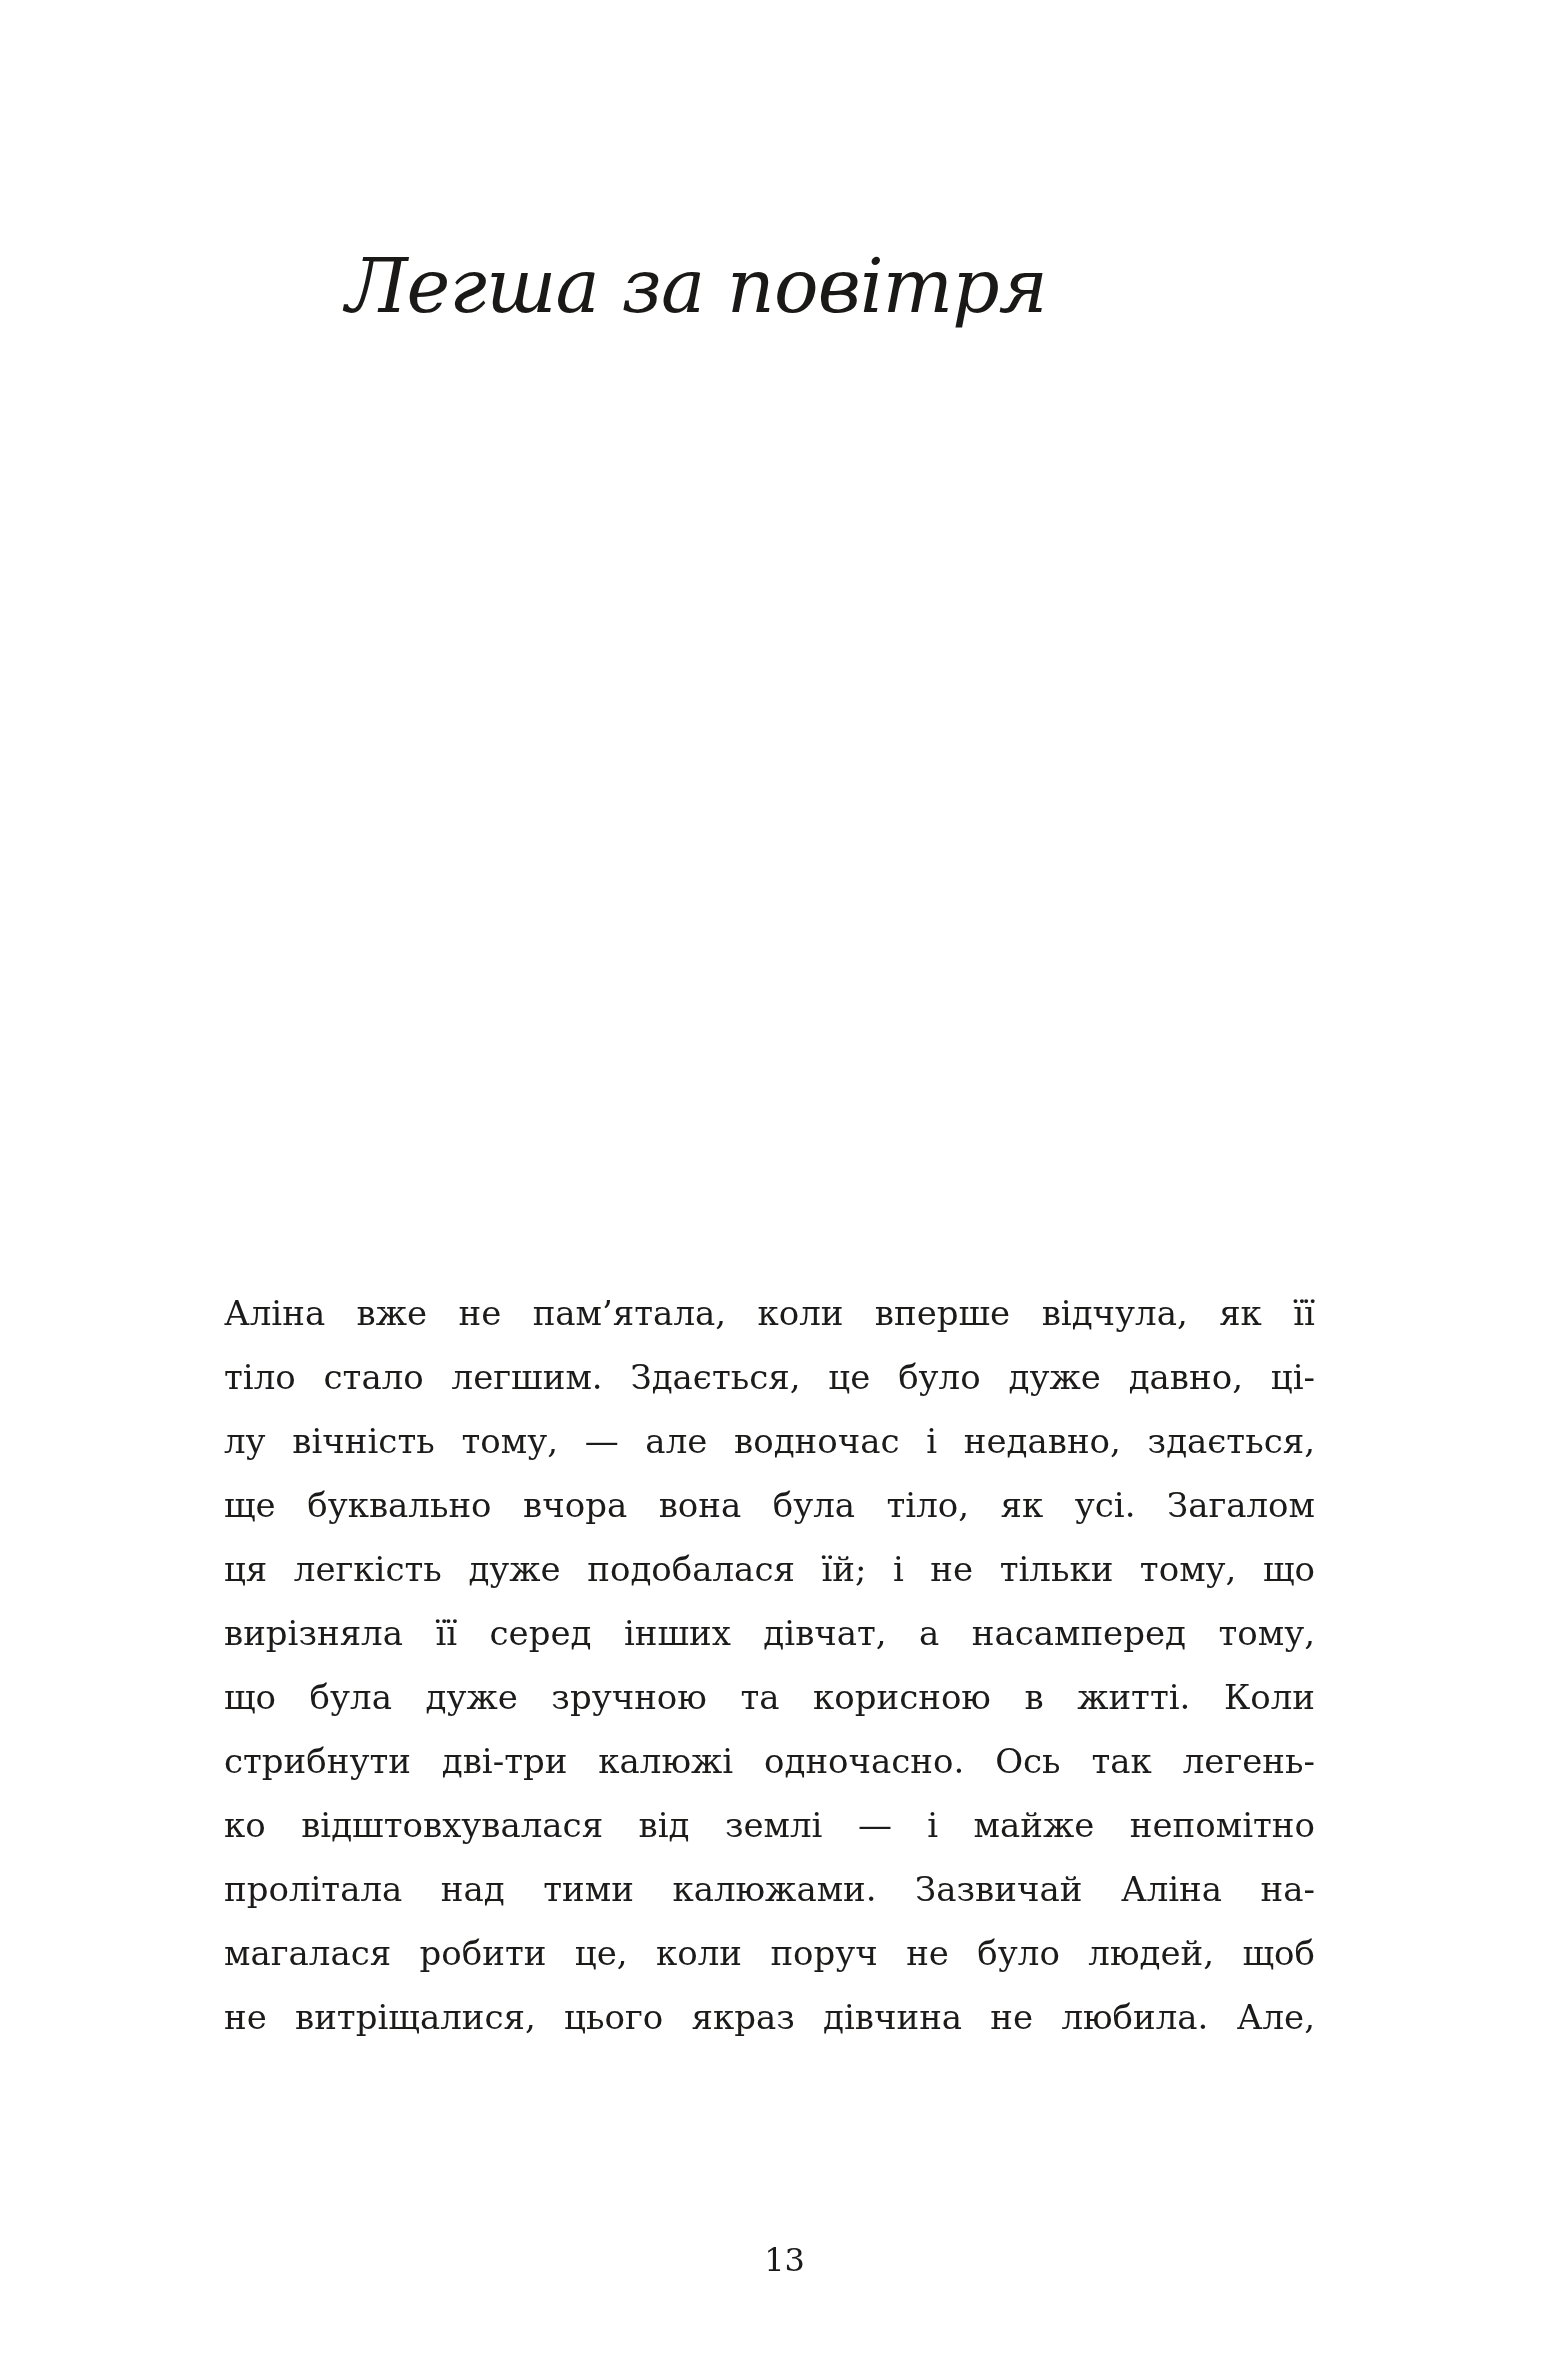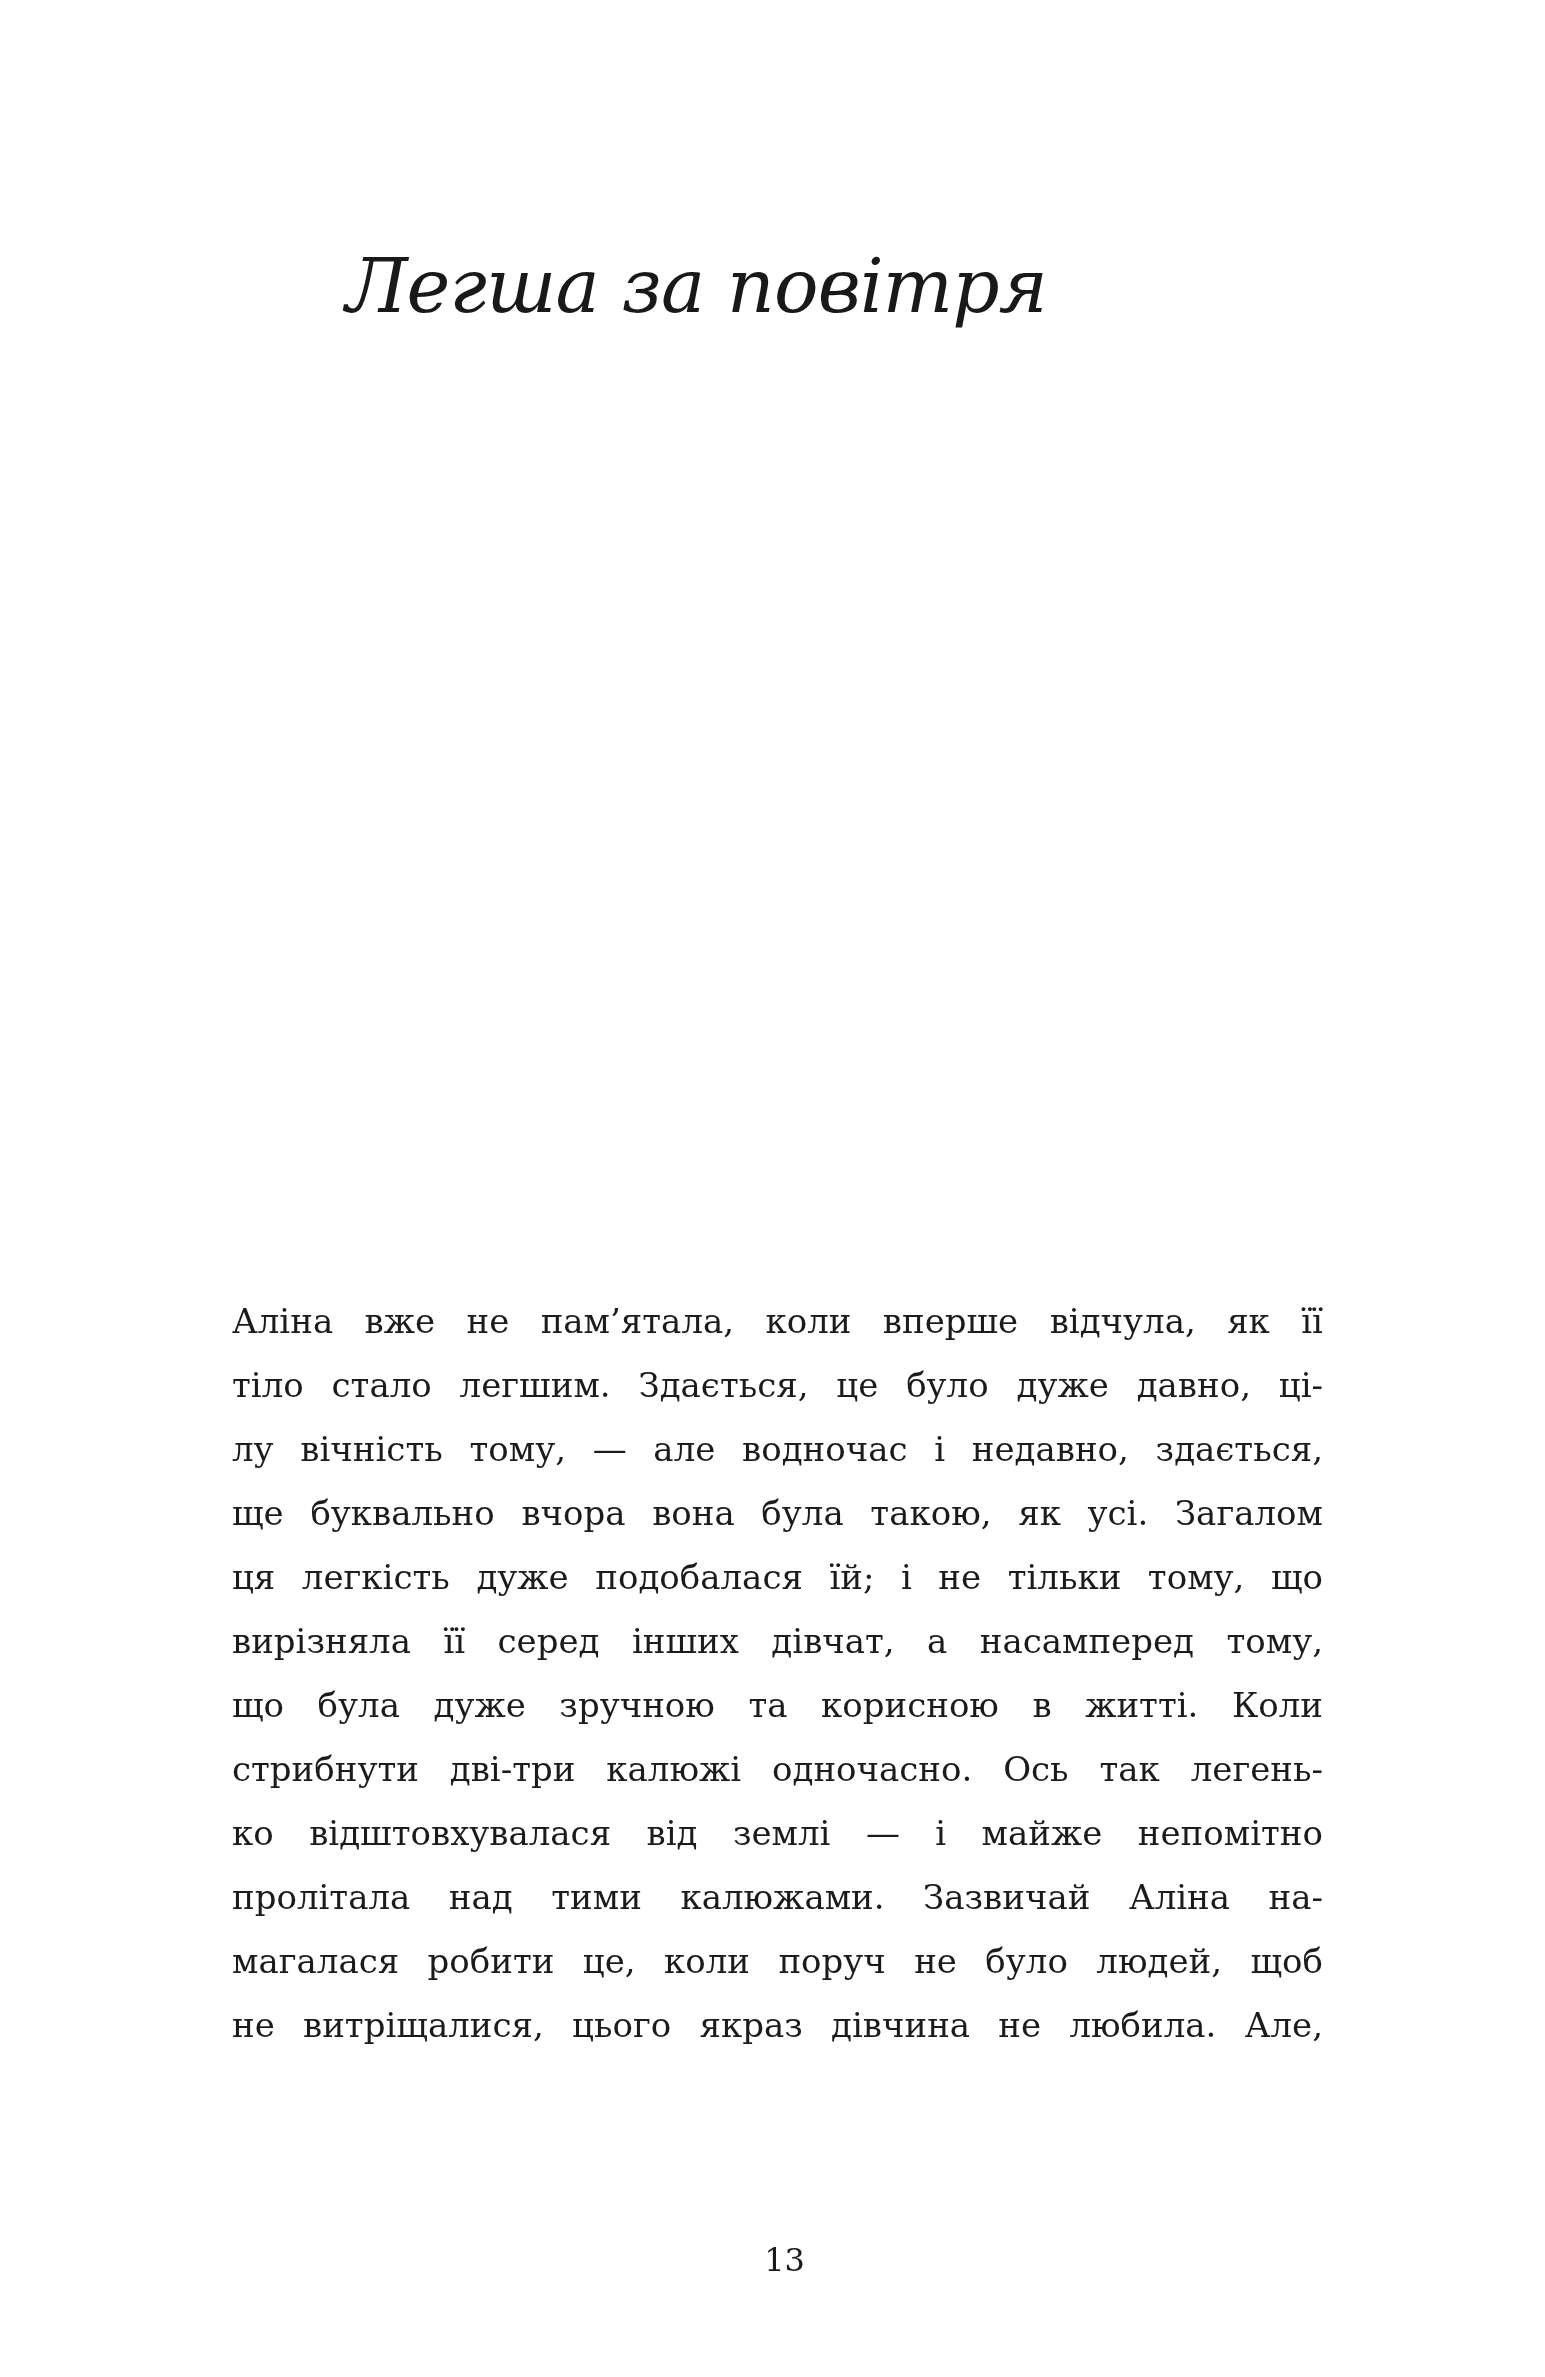--- a/index.html
+++ b/index.html
@@ -34,21 +34,21 @@
     letter-spacing: -0.8px;
     color: #1a1918;
     white-space: nowrap;
     text-align: right;
   }
   .body-text {
     position: absolute;
     left: 216px;
     top: 1273px;
     width: 1091px;
-    margin: 16px;
+    margin: 8px;
     font-family: "DejaVu Serif", "Liberation Serif", serif;
     font-size: 34px;
     color: #1c1b1a;
   }
   .line {
     display: block;
     height: 64px;
     line-height: 64px;
     white-space: nowrap;
     text-align: justify;
@@ -73,21 +73,21 @@
 <body>
 
 <div class="page">
 
   <h1 class="chapter-title">Легша за повітря</h1>
 
   <div class="body-text">
     <span class="line" style="white-space: normal; overflow: hidden;">Аліна вже не пам’ятала, коли вперше відчула, як її</span>
     <span class="line" style="white-space: normal; overflow: hidden;">тіло стало легшим. Здається, це було дуже давно, ці-</span>
     <span class="line" style="white-space: normal; overflow: hidden;">лу вічність тому, — але водночас і недавно, здається,</span>
-    <span class="line" style="white-space: normal; overflow: hidden;">ще буквально вчора вона була такою, як усі. Загалом</span>
+    <span class="line" style="white-space: normal; overflow: hidden;">ще буквально вчора вона була тіло, як усі. Загалом</span>
     <span class="line" style="white-space: normal; overflow: hidden;">ця легкість дуже подобалася їй; і не тільки тому, що</span>
     <span class="line" style="white-space: normal; overflow: hidden;">вирізняла її серед інших дівчат, а насамперед тому,</span>
     <span class="line" style="white-space: normal; overflow: hidden;">що була дуже зручною та корисною в житті. Коли</span>
     <span class="line" style="white-space: normal; overflow: hidden;">стрибнути дві-три калюжі одночасно. Ось так легень-</span>
     <span class="line" style="white-space: normal; overflow: hidden;">ко відштовхувалася від землі — і майже непомітно</span>
     <span class="line" style="white-space: normal; overflow: hidden;">пролітала над тими калюжами. Зазвичай Аліна на-</span>
     <span class="line" style="white-space: normal; overflow: hidden;">магалася робити це, коли поруч не було людей, щоб</span>
     <span class="line last" style="white-space: normal; overflow: hidden;">не витріщалися, цього якраз дівчина не любила. Але,</span>
   </div>
 

